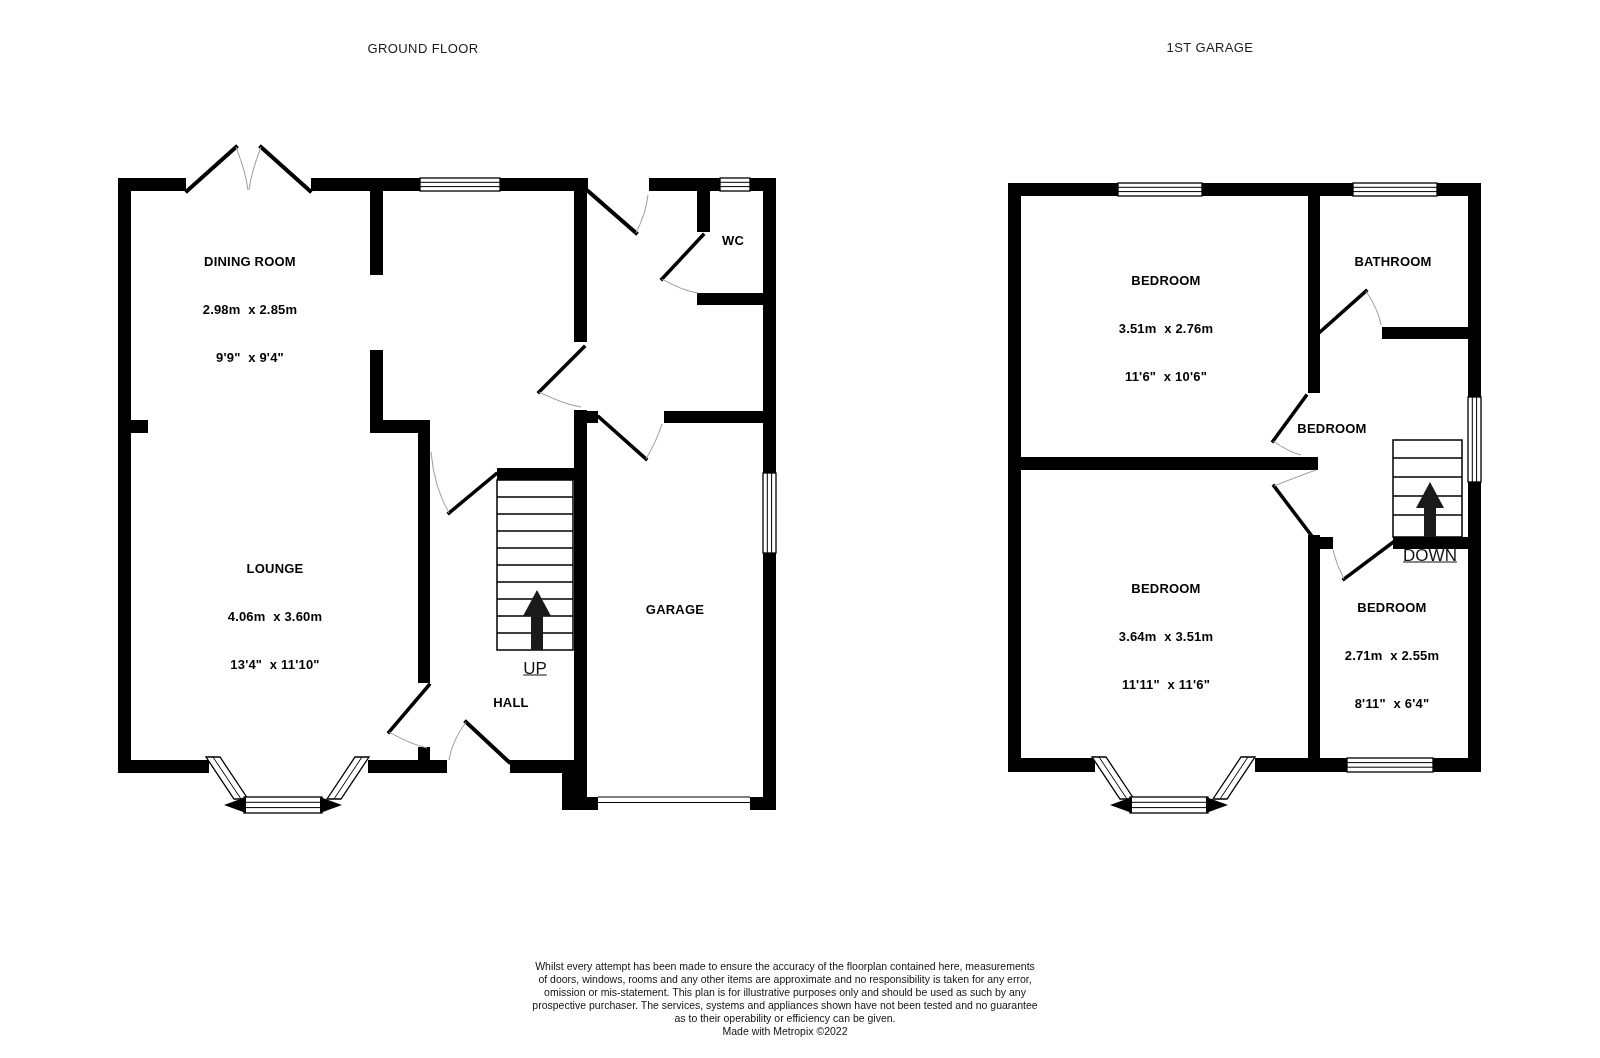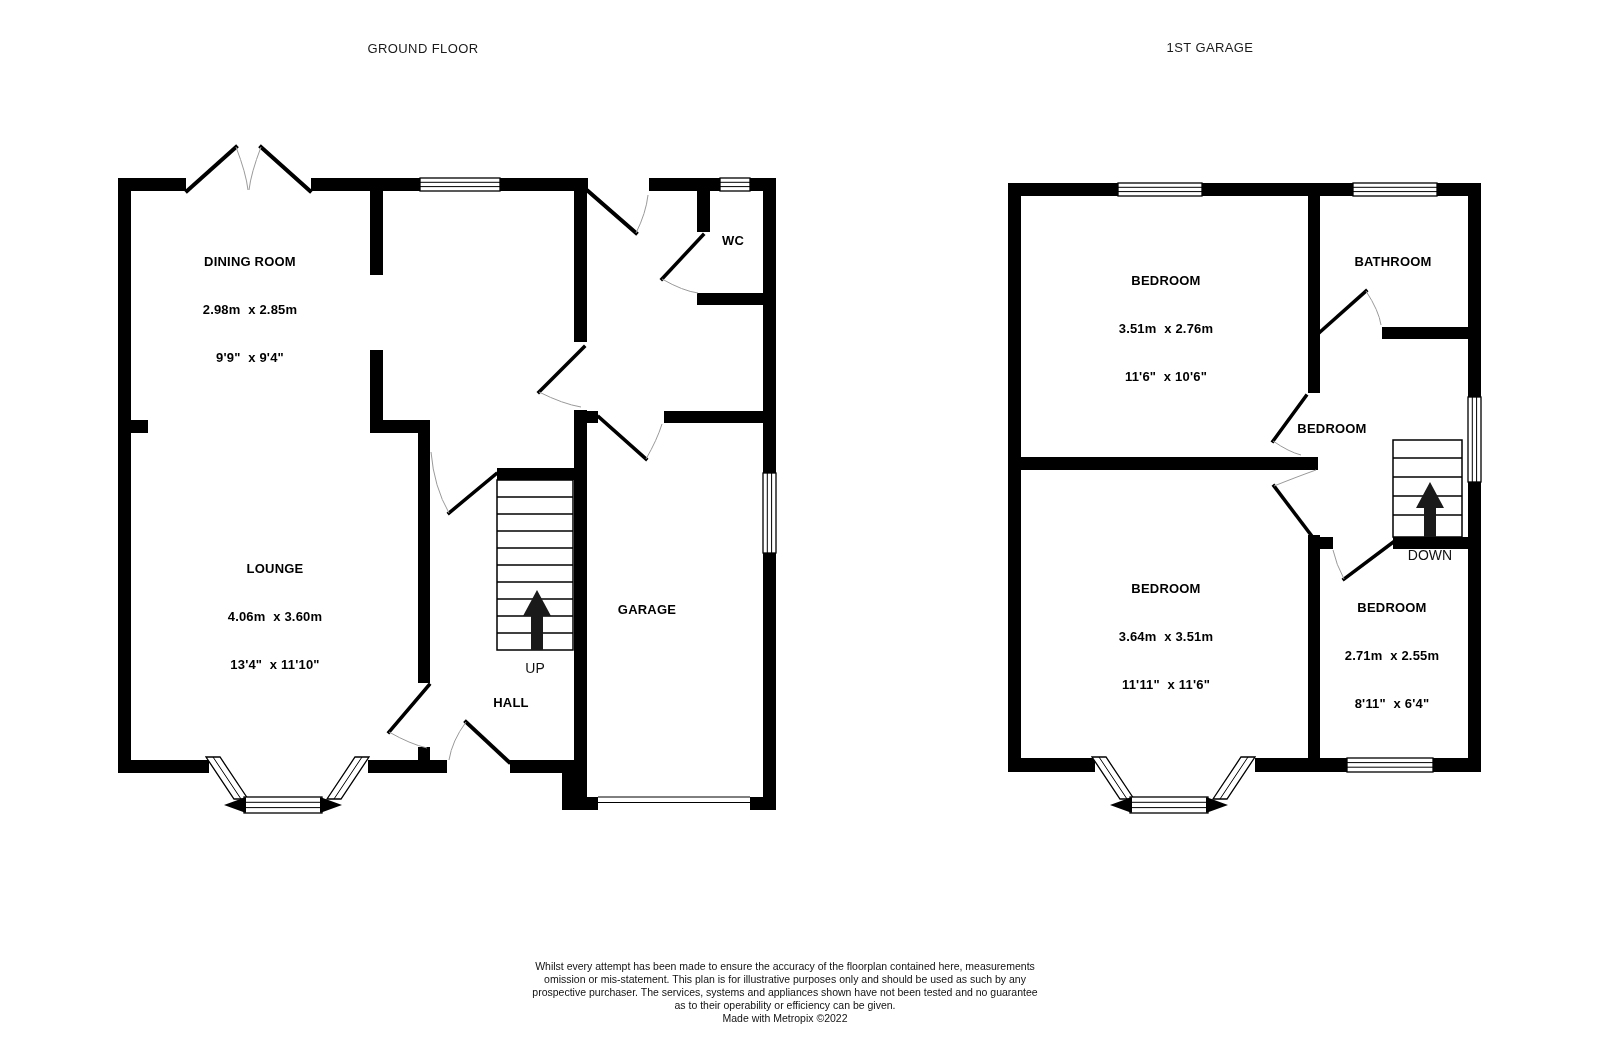--- a/index.html
+++ b/index.html
@@ -2,21 +2,21 @@
 <html><head>
 <meta charset="utf-8">
 <style>
   html,body{margin:0;padding:0;background:#ffffff;}
   .canvas{position:relative;width:1600px;height:1058px;background:#ffffff;overflow:hidden;
           font-family:"Liberation Sans",sans-serif;}
   .canvas svg{position:absolute;left:0;top:0;}
   .lbl{position:absolute;transform:translate(-50%,-50%);text-align:center;color:#000;white-space:pre;}
   .title{font-size:13px;line-height:18px;letter-spacing:.4px;color:#1a1a1a;margin-left:27px;}
   .room{font-weight:bold;font-size:13px;line-height:16px;letter-spacing:.2px;}
-  .small{font-size:14px;line-height:13px;color:#111;}
+  .small{font-size:17px;line-height:13px;color:#111;text-decoration:underline;}
   .disclaimer{position:absolute;left:785px;top:960px;transform:translateX(-50%);width:980px;
               text-align:center;font-size:10.5px;line-height:13px;color:#111;}
   .wall{fill:#000;}
   .win{fill:#fff;stroke:#000;stroke-width:1.3;}
   .winline{stroke:#000;stroke-width:1;}
   .leaf{stroke:#000;stroke-width:3.5;stroke-linecap:square;fill:none;}
   .leafx{stroke:#000;stroke-width:4;stroke-linecap:square;fill:none;}
   .arc{stroke:#9a9a9a;stroke-width:1;fill:none;}
   .stairbox{fill:#fff;stroke:#000;stroke-width:1.5;}
   .tread{stroke:#000;stroke-width:1.5;}
@@ -243,21 +243,21 @@
   <div class="lbl room" style="left:733px;top:241px">WC</div>
 
 
   <div class="lbl room" style="left:275px;top:617px">
     <div>LOUNGE</div>
     <div>4.06m  x 3.60m</div>
     <div>13'4"  x 11'10"</div>
   </div>
 
   <div class="lbl room" style="left:511px;top:703px">HALL</div>
-  <div class="lbl room" style="left:647px;top:610px">GARAGE</div>
+  <div class="lbl room" style="left:675px;top:610px">GARAGE</div>
   <div class="lbl small" style="left:535px;top:668px">UP</div>
 
   <div class="lbl room" style="left:1166px;top:329px">
     <div>BEDROOM</div>
     <div>3.51m  x 2.76m</div>
     <div>11'6"  x 10'6"</div>
   </div>
 
   <div class="lbl room" style="left:1393px;top:262px">BATHROOM</div>
   <div class="lbl room" style="left:1332px;top:429px">BEDROOM</div>
@@ -271,19 +271,20 @@
   <div class="lbl room" style="left:1392px;top:656px">
     <div>BEDROOM</div>
     <div>2.71m  x 2.55m</div>
     <div>8'11"  x 6'4"</div>
   </div>
 
   <div class="lbl small" style="left:1430px;top:555px">DOWN</div>
 
   <div class="disclaimer">
     <div>Whilst every attempt has been made to ensure the accuracy of the floorplan contained here, measurements</div>
+    <div>of doors, windows, rooms and any other items are approximate and no responsibility is taken for any error,</div>
     <div>omission or mis-statement. This plan is for illustrative purposes only and should be used as such by any</div>
     <div>prospective purchaser. The services, systems and appliances shown have not been tested and no guarantee</div>
     <div>as to their operability or efficiency can be given.</div>
     <div>Made with Metropix ©2022</div>
   </div>
 
 </div>
 
 </body></html>

